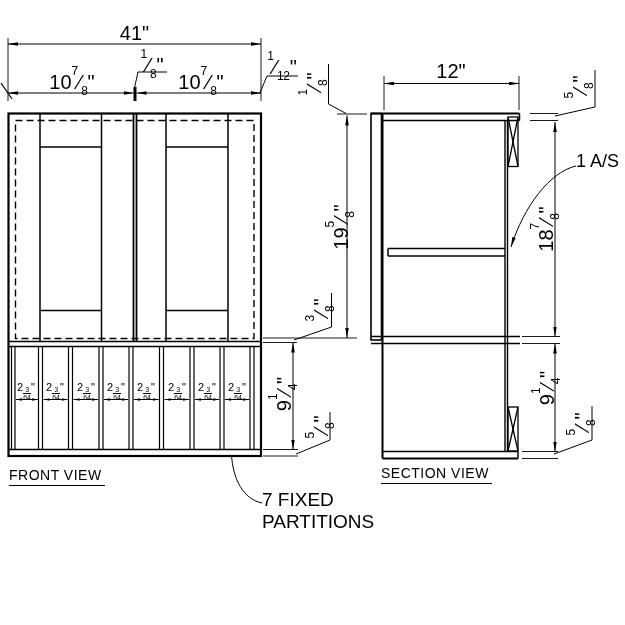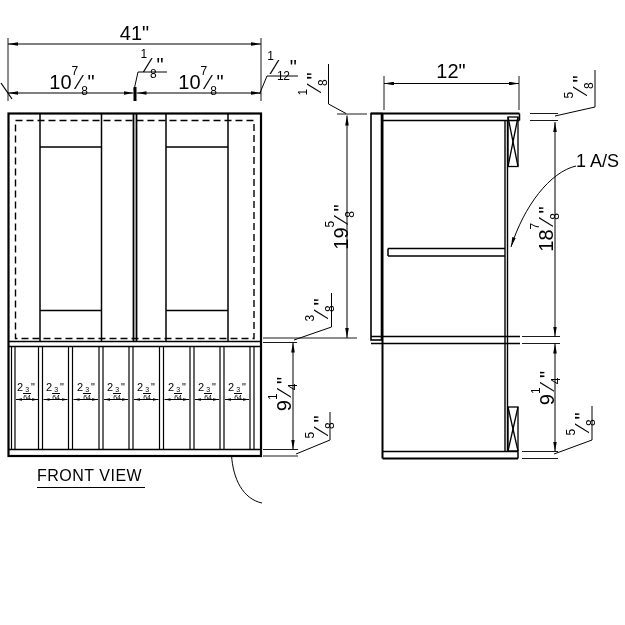--- a/index.html
+++ b/index.html
@@ -10,22 +10,22 @@
        white-space:nowrap;color:#000;}
   .vdim{transform:rotate(-90deg);}
   .dim sup{font-size:60%;position:relative;top:-0.5em;letter-spacing:-0.3px;}
   .dim sub{font-size:60%;position:relative;top:0.15em;letter-spacing:-0.3px;}
   .sl::before{content:"\2044";}
   .slot{position:absolute;font-size:11px;height:16px;line-height:16px;text-align:center;
         white-space:nowrap;color:#000;}
   .stk{display:inline-flex;flex-direction:column;line-height:1.05;font-size:64%;
        vertical-align:-0.15em;text-align:center;}
   .sn{border-bottom:1px solid #000;padding:0 1px;}
-  .vtitle{position:absolute;font-size:16px;letter-spacing:0.5px;white-space:nowrap;
-          border-bottom:1.6px solid #000;padding:0 3px 2px 0;margin-left:28px;}
+  .vtitle{position:absolute;font-size:14px;letter-spacing:0.5px;white-space:nowrap;
+          border-bottom:1.6px solid #000;padding:0 3px 2px 0;}
   .note{position:absolute;font-size:19px;line-height:21.5px;white-space:nowrap;}
   .note span{display:block;}
   .lbl{position:absolute;font-size:18px;white-space:nowrap;}
 </style>
 </head>
 <body>
 
 <div id="canvas">
 
   <svg id="linework" width="625" height="625" viewBox="0 0 625 625">
@@ -250,17 +250,20 @@
   <div class="slot" style="left:193px;top:379px;width:28px"><span>2</span><span class="stk">
         <span class="sn">3</span>
         <span class="sd">64</span>
       </span><span>"</span></div>
   <div class="slot" style="left:223px;top:379px;width:28px"><span>2</span><span class="stk">
         <span class="sn">3</span>
         <span class="sd">64</span>
       </span><span>"</span></div>
 
   <div class="vtitle" style="left:9px;top:467px">FRONT VIEW</div>
+  <div class="vtitle" style="left:381px;top:465px">SECTION VIEW</div>
   <div class="lbl" style="left:576px;top:151px">1 A/S</div>
   <div class="note" style="left:262px;top:489px">
+    <span>7 FIXED</span>
+    <span>PARTITIONS</span>
   </div>
 
 </div>
 
 </body></html>

